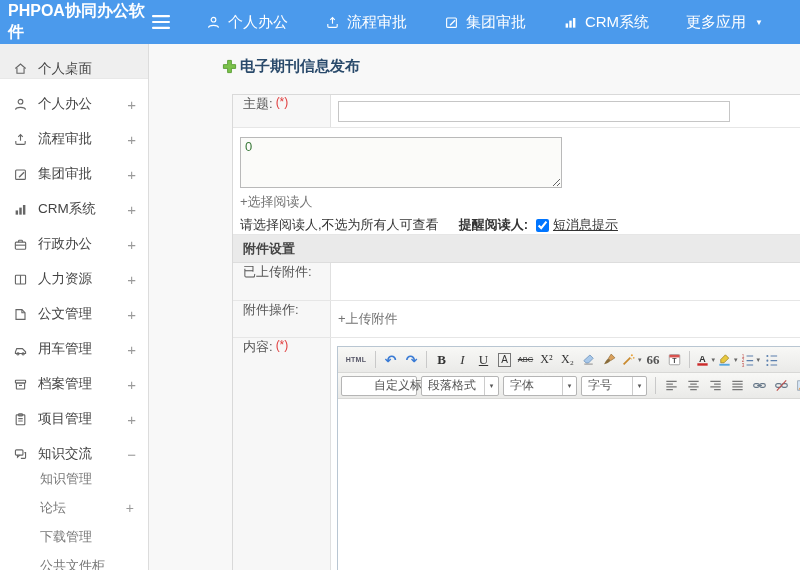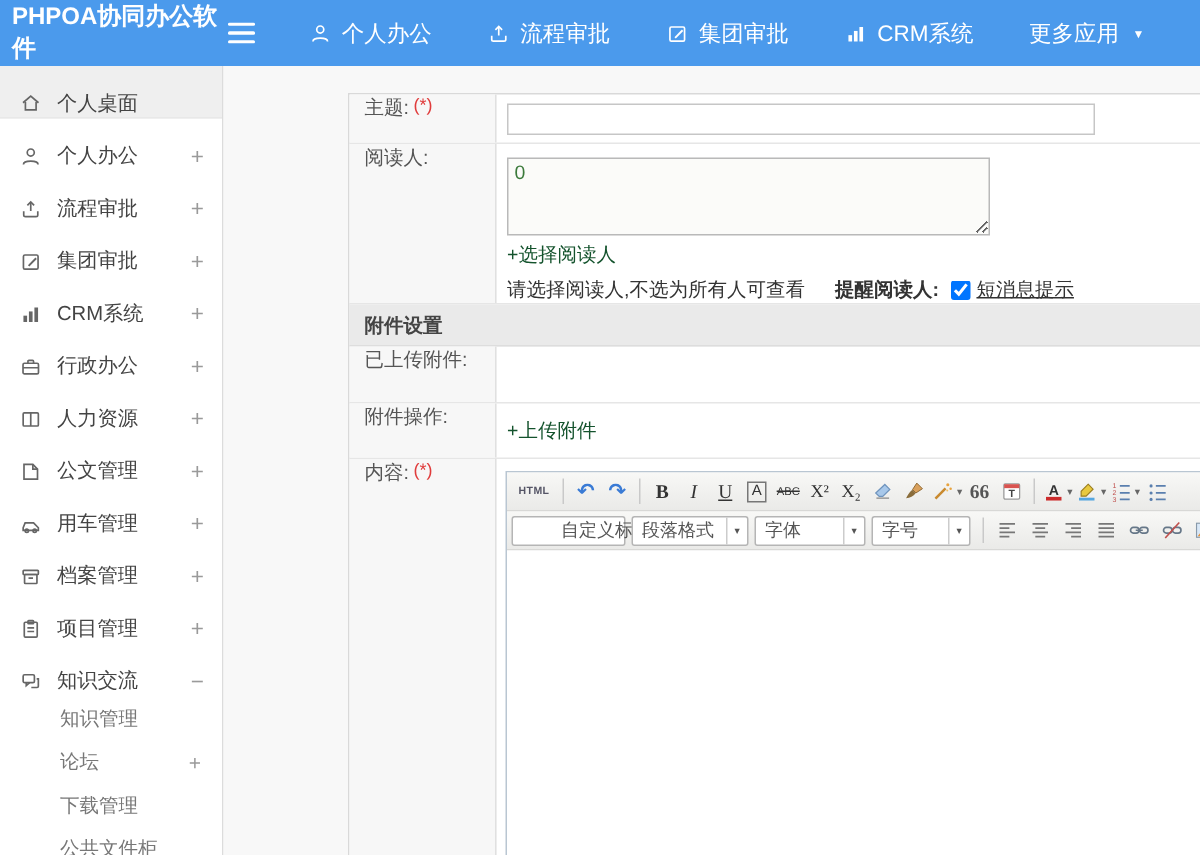--- a/index.html
+++ b/index.html
@@ -37,21 +37,21 @@
   .label-cell { width:98px; flex-shrink:0; background:#f7f7f7; border-right:1px solid #e0e0e0;
     display:flex; padding-left:10px; font-size:13px; color:#555; }
   .value-cell { flex:1; display:flex; align-items:center; padding-left:7px; }
   .req { color:#e03c3c; margin-left:3px; font-size:12px; }
   .row-subject { height:33px; }
   .subject-input { width:392px; height:21px; border:1px solid #c6c6c6; font-size:13px; padding:0 4px; }
   .row-readers { height:107px; }
   .row-readers .value-cell { flex-direction:column; align-items:flex-start; justify-content:flex-start; padding-top:9px; }
   .readers-textarea { width:322px; height:52px; border:1px solid #b9b9b9; background:#fbfbf9;
     color:#3b7a3b; font-size:13px; padding:1px 4px; resize:both; font-family:inherit; }
-  .link { color:#14532d; font-size:13px; text-decoration:none; cursor:pointer; }
+  .link { color:#737373; font-size:13px; text-decoration:none; cursor:pointer; }
   .link-line { margin-top:4px; }
   .note-line { display:flex; align-items:center; font-size:13px; color:#333; margin-top:5px; }
   .note-line b { margin-left:20px; }
   .note-line input { margin-left:8px; width:13px; height:13px; }
   .note-line .sms { margin-left:4px;text-decoration:underline; }
   .row-section { height:28px; background:#eaeaea; display:flex; align-items:center;
     padding-left:10px; font-size:13px; font-weight:bold; color:#444; }
   .row-uploaded { height:38px; }
   .row-attach-op { height:37px; }
   .row-content { min-height:308px; }
@@ -276,35 +276,42 @@
       <div class="side-sub">
         <span class="s-label">下载管理</span>
       </div>
       <div class="side-sub">
         <span class="s-label">公共文件柜</span>
       </div>
     </div>
 </div>
 
 <div class="main">
+  <div class="page-title">
+    <span style="display:flex;">
+      <svg viewBox="0 0 16 16" width="15" height="15">
+          <path d="M6 1.5h4V6h4.5v4H10v4.5H6V10H1.5V6H6z" fill="#7cc24b" stroke="#5a9e33" stroke-width="1"></path>
+        </svg>
+    </span>
+    <span class="pt-text">电子期刊信息发布</span>
+  </div>
 
   <div class="form">
 
     <div class="form-row row-subject">
       <div class="label-cell">
         <span>主题:</span>
         <span class="req">(*)</span>
       </div>
       <div class="value-cell">
         <input class="subject-input" type="text" value="" style="">
       </div>
     </div>
 
     <div class="form-row row-readers">
-      <div class="label-cell">阅读人:</div>
       <div class="value-cell">
         <textarea class="readers-textarea" style="">0</textarea>
         <div class="link-line">
           <a class="link">+选择阅读人</a>
         </div>
         <div class="note-line">
           <span>请选择阅读人,不选为所有人可查看</span>
           <b>提醒阅读人:</b>
           <input type="checkbox" checked="" style="">
           <span class="sms">短消息提示</span>

